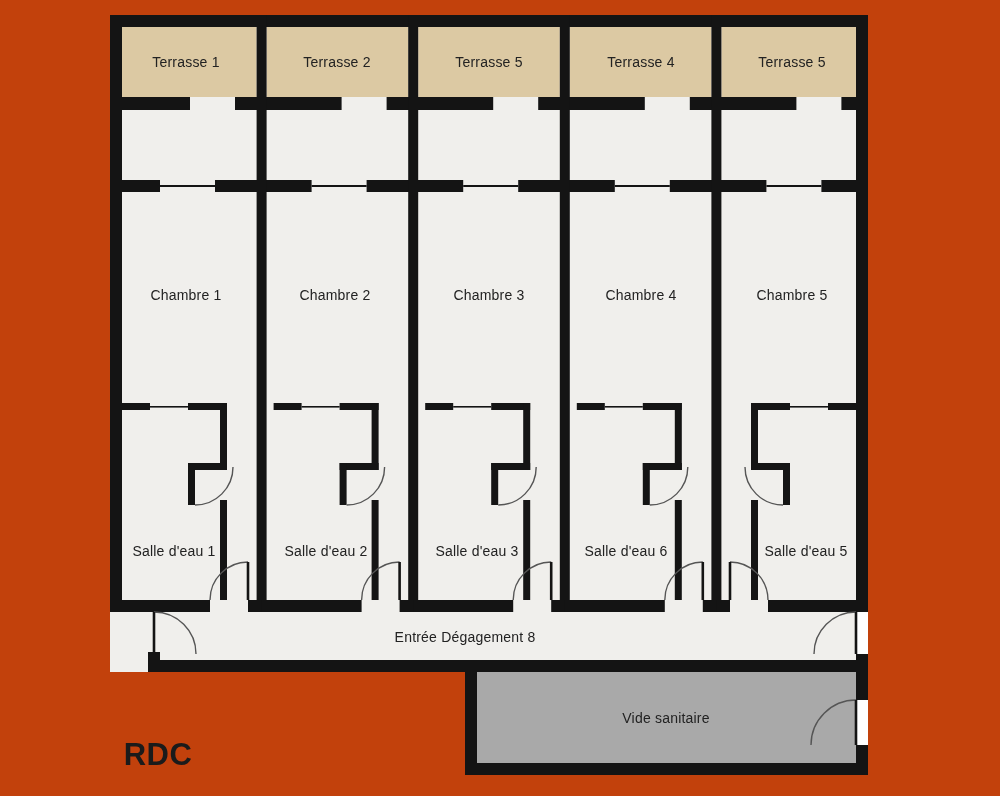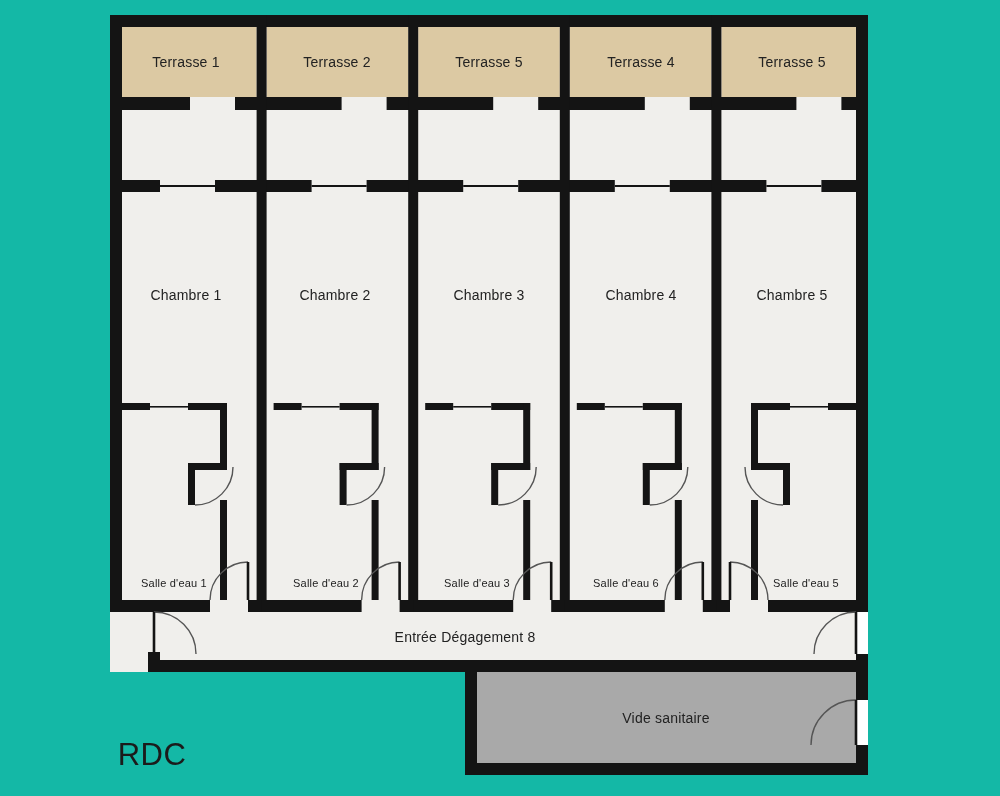--- a/index.html
+++ b/index.html
@@ -1,26 +1,26 @@
 <!DOCTYPE html>
 <html><head>
 <meta charset="utf-8">
 <style>
   html,body{margin:0;padding:0;background:#ffffff;}
-  #stage{position:relative;width:1000px;height:796px;background:#14b8a6;overflow:hidden;
+  #stage{position:relative;width:1000px;height:796px;background:#c2410c;overflow:hidden;
          font-family:"Liberation Sans",sans-serif;}
   svg{position:absolute;left:0;top:0;}
   svg .wall{fill:#141414;}
   svg .arc{fill:none;stroke:#555555;stroke-width:1.4;}
   svg .leaf{stroke:#141414;stroke-width:2.6;fill:none;}
   .overlay{position:absolute;left:0;top:0;width:1000px;height:796px;}
   .lbl{position:absolute;transform:translate(-50%,-50%);font-size:14px;color:#222222;
        white-space:nowrap;letter-spacing:.2px;}
-  .lbl.small{font-size:11px;margin-top:32px;}
-  .lbl.big{font-size:31px;font-weight:400;color:#1b1b1b;letter-spacing:.5px;}
+  .lbl.small{font-size:14px;}
+  .lbl.big{font-size:31px;font-weight:700;color:#1b1b1b;letter-spacing:.5px;margin-left:6px;}
 </style>
 </head>
 <body>
 
 <div id="stage">
 
   <svg width="1000" height="796" viewBox="0 0 1000 796">
     <defs>
 
       <g id="u-top">

